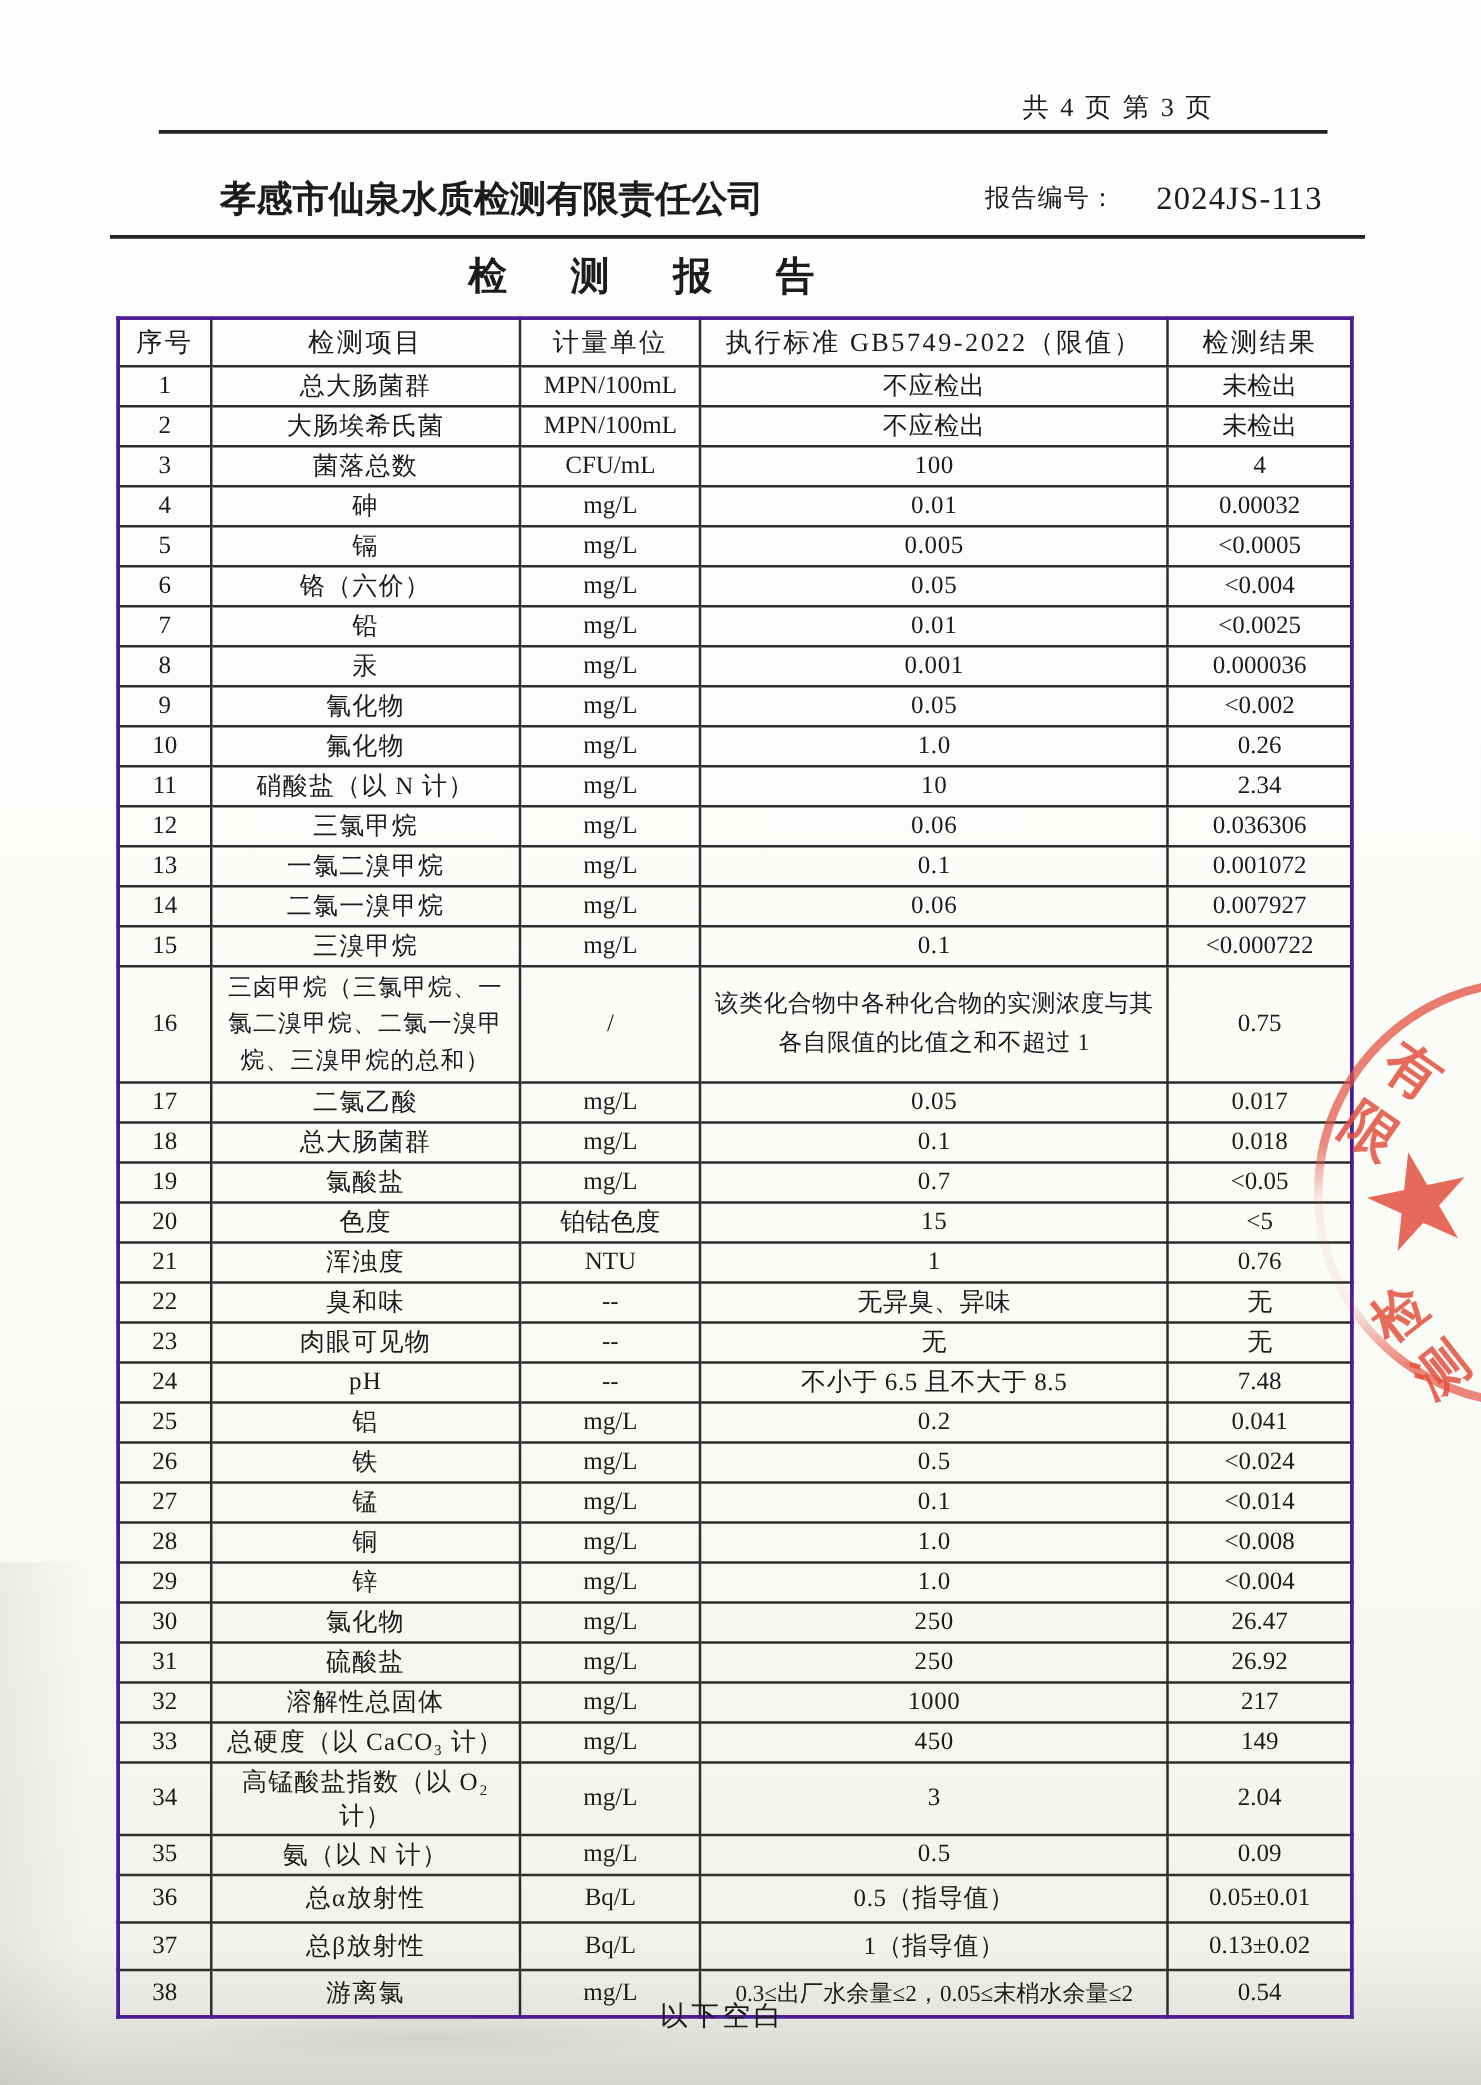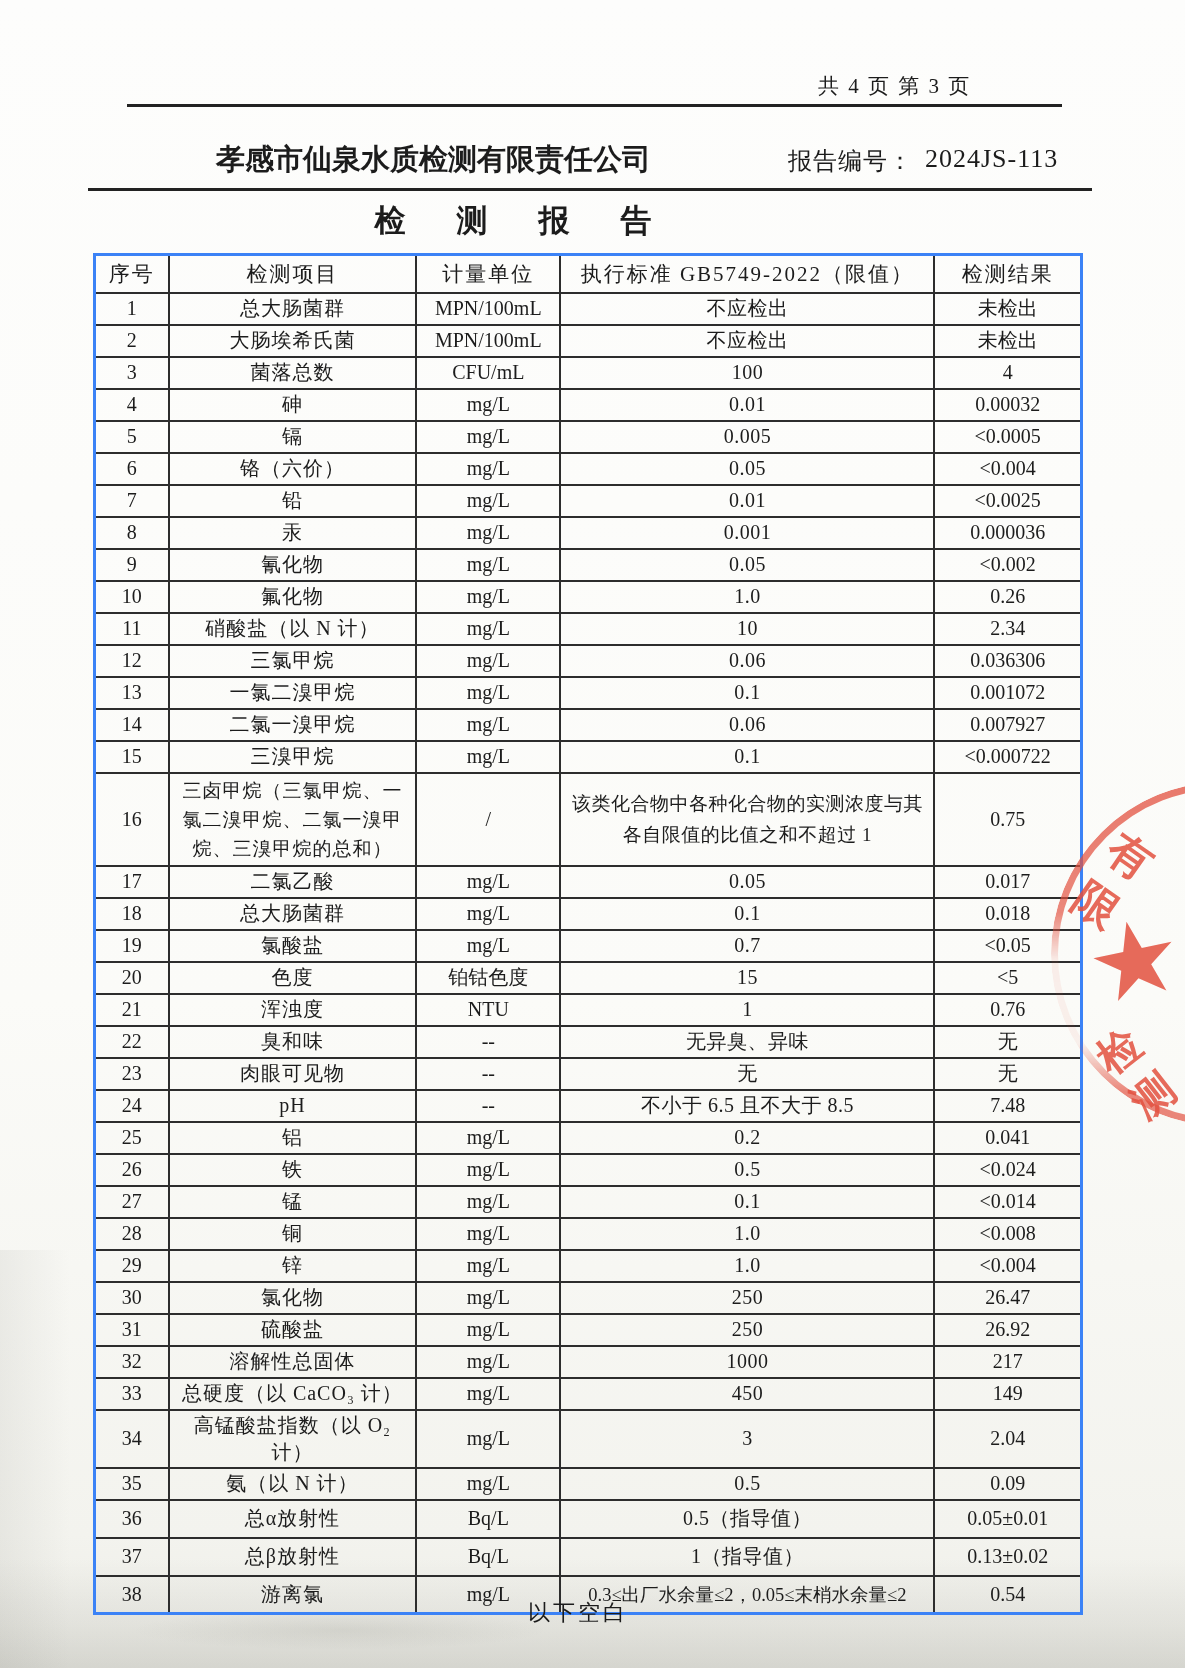--- a/index.html
+++ b/index.html
@@ -17,33 +17,33 @@
     background:linear-gradient(to right,rgba(120,120,112,.10),rgba(120,120,112,0));}
   .scan-blot{position:absolute;left:130px;bottom:18px;width:420px;height:40px;border-radius:50%;
     background:radial-gradient(ellipse at center,rgba(110,110,100,.12),rgba(110,110,100,0) 70%);}
 
   .page-indicator{position:absolute;left:818px;top:72px;font-size:21px;letter-spacing:2px;}
   .rule{position:absolute;background:#222;}
   .rule-1{left:127px;top:104px;width:935px;height:3px;}
   .rule-2{left:88px;top:188px;width:1004px;height:3px;}
 
   .company{position:absolute;left:176px;top:140px;font-size:29px;font-weight:bold;
-    font-family:"Liberation Sans","DejaVu Sans",sans-serif;letter-spacing:0px;margin-left:40px;}
-  .report-no-label{position:absolute;left:788px;top:145px;font-size:24px;letter-spacing:1px;}
+    font-family:"Liberation Sans","DejaVu Sans",sans-serif;letter-spacing:0px;}
+  .report-no-label{position:absolute;left:788px;top:145px;font-size:20px;letter-spacing:1px;}
   .report-no{position:absolute;left:925px;top:144px;font-size:26px;letter-spacing:1px;}
 
   .doc-title{position:absolute;left:0;top:200px;width:1036px;text-align:center;
     font-size:31px;font-weight:bold;letter-spacing:10px;}
 
   table.report{position:absolute;left:93px;top:253px;width:990px;border-collapse:collapse;
     table-layout:fixed;}
   table.report th,table.report td{
     border:2px solid #2d2d2d;text-align:center;vertical-align:middle;
     padding:1px 3px;overflow:hidden;}
-  table.report{border:3px solid #3b82f6;}
+  table.report{border:3px solid #4c1d95;}
   thead tr{height:38px;}
   th{font-size:21px;font-weight:normal;letter-spacing:2px;}
   tbody tr{height:32px;}
   tbody tr:nth-child(16){height:92px;}
   tbody tr:nth-child(n+36){height:38px;}
   td{font-size:20px;}
   td.c-item{letter-spacing:1px;}
   td.c-std{letter-spacing:0.5px;}
   tbody tr:nth-child(16) td.c-item{font-size:19px;line-height:29px;padding:2px 6px;}
   tbody tr:nth-child(16) td.c-std{font-size:19px;line-height:31px;}

